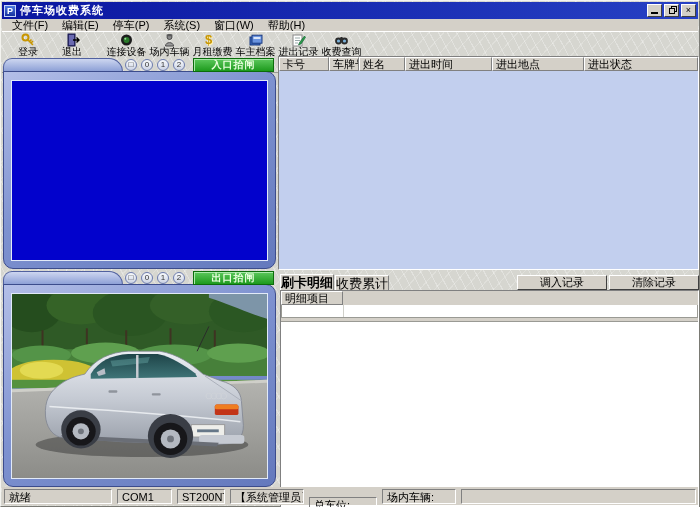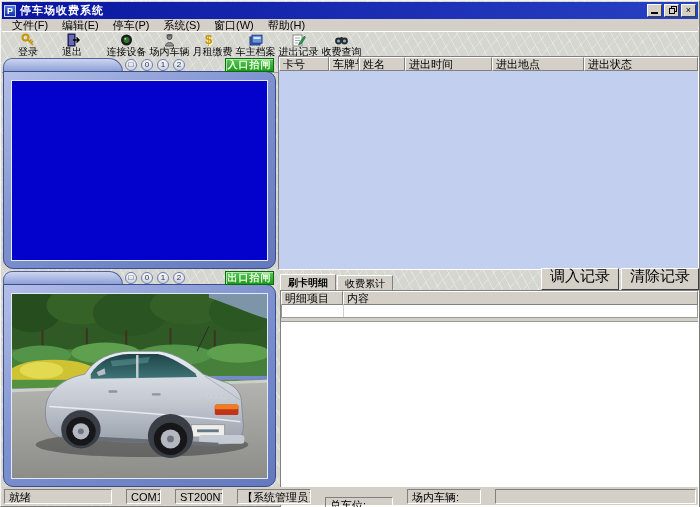--- a/index.html
+++ b/index.html
@@ -55,60 +55,60 @@
     background:linear-gradient(150deg,#b4bfe8,#7e92d0 45%,#64 79bd);
     background:linear-gradient(150deg,#b4bfe8,#7e92d0 45%,#6479bd);
     border-radius:0 10px 10px 10px; border:1px solid #3c4c8c; }
   .cam-screen { position:absolute; left:7px; right:7px; top:8px; bottom:7px;
     border:1px solid #e2eaf8; overflow:hidden; }
   .video-blue { width:100%; height:100%; background:#0202cc; }
   .cam-circles { position:absolute; left:122px; top:1px; display:flex; gap:4px; z-index:3; }
   .circle-btn { width:12px; height:12px; border-radius:50%;
     background:linear-gradient(#f8fafc,#ccd3e4); border:1px solid #6d7cae;
     font-size:8px; line-height:10px; text-align:center; color:#333; }
-  .gate-btn { position:absolute; right:2px; top:0; width:49px; height:14px; z-index:3;
+  .gate-btn { position:absolute; right:2px; top:0; width:81px; height:14px; z-index:3;
     background:linear-gradient(#5cc85c,#1d9a1d); border:1px solid #0b6c0b;
     box-shadow:inset 1px 1px 0 #a9e8a9; color:#eaffdf; font-size:10px; font-weight:bold;
     line-height:12px; text-align:center; letter-spacing:1px; }
   .scene-svg { width:100%; height:100%; display:block; }
 
   
   .records { position:absolute; left:277px; top:55px; width:421px; height:214px;
     border-top:1px solid #808080; border-left:1px solid #808080;
     border-right:1px solid #fff; border-bottom:1px solid #fff; background:#c2cfee; }
   .rec-header { display:flex; height:14px; }
   .hcell { height:14px; background:#d4d0c8; border-top:1px solid #fff; border-left:1px solid #fff;
     border-right:1px solid #808080; border-bottom:1px solid #808080;
     font-size:11px; line-height:13px; padding-left:3px; white-space:nowrap; overflow:hidden; }
   .rec-body { position:absolute; left:0; right:0; top:14px; bottom:0; background:#c2cfee; }
 
   
   .tabs-row { position:absolute; left:279px; top:273px; width:419px; height:16px; display:flex; align-items:flex-end; }
-  .tab { height:15px; padding:0 7px; font-size:10px; line-height:15px; background:#d4d0c8;
+  .tab { height:15px; padding:0 0; font-size:13px; line-height:15px; background:#d4d0c8;
     border-top:1px solid #fff; border-left:1px solid #fff; border-right:1px solid #808080; margin-right:1px; }
   .tab.active { height:16px; font-weight:bold; }
   .tabs-spacer { flex:1; }
-  .mini-btn { height:22px; padding:0 8px; font-size:15px; line-height:13px; background:#d4d0c8;
+  .mini-btn { height:15px; padding:0 22px; font-size:11px; line-height:13px; background:#d4d0c8;
     border-top:1px solid #fff; border-left:1px solid #fff;
     border-right:1px solid #404040; border-bottom:1px solid #404040; margin-left:2px; }
   .detail { position:absolute; left:279px; top:289px; width:419px; height:252px;
     border-top:1px solid #808080; border-left:1px solid #808080;
     border-right:1px solid #fff; border-bottom:1px solid #fff; background:#d4d0c8; }
   .det-header { display:flex; height:14px; }
   .det-row { display:flex; height:13px; background:#fff; border:1px solid #9a9a94; border-top:none; }
   .det-cell { font-size:11px; line-height:13px; padding-left:3px; border-right:1px solid #d0d0ca; }
   .det-body { position:absolute; left:0; right:0; top:30px; bottom:0; background:#fff; border-top:1px solid #9a9a94; }
 
   
   .statusbar { position:absolute; left:1px; right:1px; bottom:1px; height:18px;
-    background:#d4d0c8; display:flex; align-items:center; padding:1px 2px; gap:14px; }
+    background:#d4d0c8; display:flex; align-items:center; padding:1px 2px; gap:5px; }
   .sb-panel { height:15px; font-size:11px; line-height:14px; padding:0 4px; color:#000;
     border-top:1px solid #808080; border-left:1px solid #808080;
     border-right:1px solid #fff; border-bottom:1px solid #fff; white-space:nowrap; overflow:hidden; }
-  .sb-ready { width:108px; } .sb-com { width:35px;text-align:center; } .sb-dev { width:48px; }
+  .sb-ready { width:108px; } .sb-com { width:55px; } .sb-dev { width:48px; }
   .sb-user { width:74px; } .sb-total { width:68px;margin-top:16px; } .sb-inside { width:74px; } .sb-rest { flex:1; }
 </style>
 </head>
 <body>
 
 <div class="window">
 
   <div class="titlebar">
     <div class="app-icon">P</div>
     <div class="title-text">停车场收费系统</div>
@@ -310,21 +310,20 @@
     <div class="tab active">刷卡明细</div>
     <div class="tab">收费累计</div>
     <div class="tabs-spacer"></div>
     <div class="mini-btn">调入记录</div>
     <div class="mini-btn">清除记录</div>
   </div>
 
   <div class="detail">
     <div class="det-header">
       <div class="hcell" style="width:62px">明细项目</div>
-      <div class="hcell" style="flex:1">内容</div>
     </div>
     <div class="det-row">
       <div class="det-cell" style="width:62px"></div>
       <div class="det-cell" style="flex:1; border-right:none"></div>
     </div>
     <div class="det-body"></div>
   </div>
 
   <div class="statusbar">
     <div class="sb-panel sb-ready">就绪</div>

